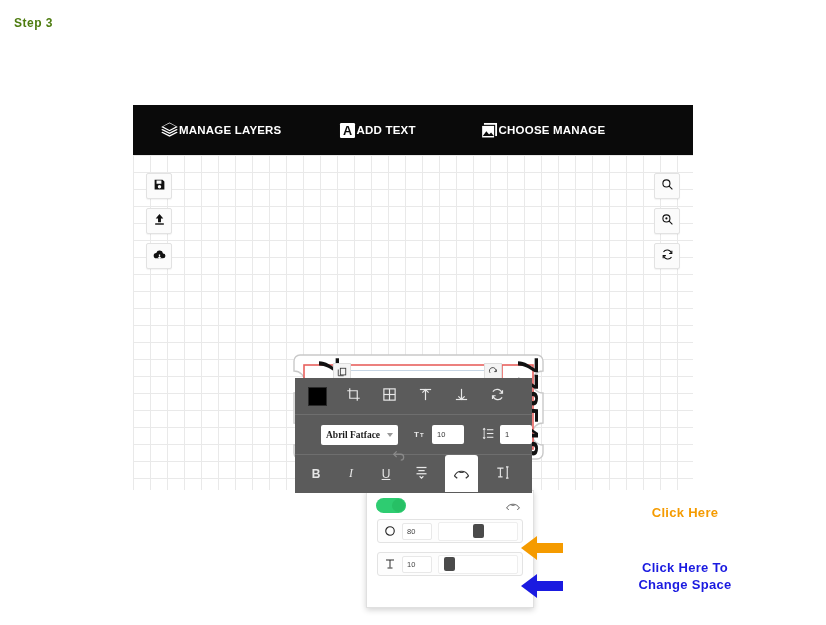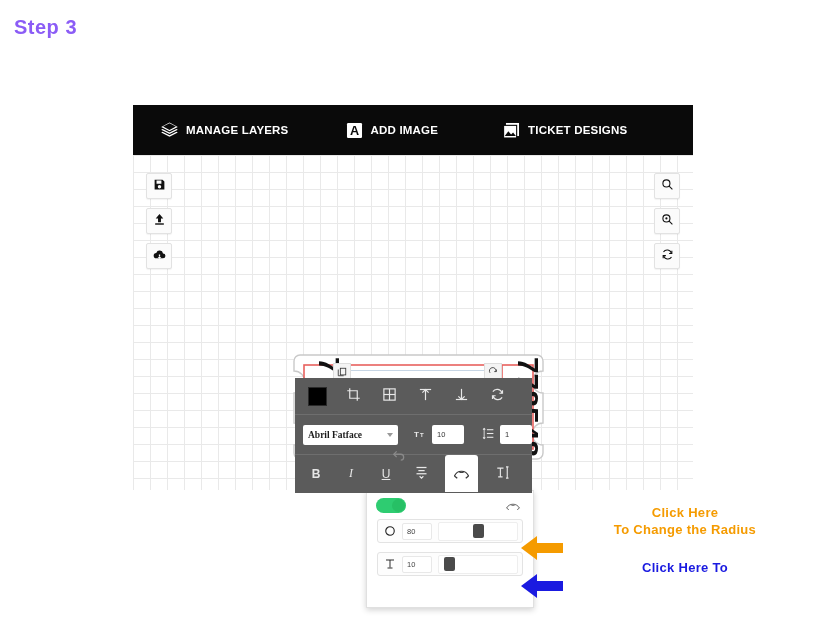--- a/index.html
+++ b/index.html
@@ -11,23 +11,23 @@
     height: 625px;
     background: #ffffff;
     font-family: "Liberation Sans", sans-serif;
     overflow: hidden;
     position: relative;
   }
   #page-title {
     position: absolute;
     left: 14px;
     top: 16px;
-    font-size: 20px;
+    font-size: 12px;
     font-weight: bold;
-    color: #8b5cf6;
+    color: #4d7c0f;
     letter-spacing: 0.5px;
   }
 
   
   #app-window {
     position: absolute;
     left: 133px;
     top: 105px;
     width: 560px;
     height: 385px;
@@ -40,21 +40,20 @@
     top: 0;
     width: 560px;
     height: 50px;
     background: #0a0a0a;
     display: flex;
     align-items: center;
   }
   .tb-item {
     display: flex;
     align-items: center;
-    gap: 7px;
     color: #ffffff;
     cursor: pointer;
     padding: 4px 2px;
   }
   .tb-item:nth-child(1) { margin-left: 25px; }
   .tb-item:nth-child(2) { margin-left: 52px; }
   .tb-item:nth-child(3) { margin-left: 60px; }
   .tb-item:nth-child(4) { margin-left: 53px; }
   .tb-label {
     font-size: 11.5px;
@@ -165,21 +164,21 @@
   }
   .tp-icon-btn svg { width: 15px; height: 15px; }
   #color-swatch {
     width: 17px; height: 17px;
     background: #000000;
     border: 1px solid #2a2a2a;
     cursor: pointer;
   }
   #tp-row2 {
     height: 40px;
-    padding-left: 8px;
+    padding-left: 26px;
     gap: 0;
     border-bottom: 1px solid #6e6e6e;
   }
   #font-select {
     width: 96px; height: 20px;
     background: #ffffff;
     border: none; border-radius: 2px;
     display: flex; align-items: center;
     justify-content: space-between;
     padding: 0 5px;
@@ -372,32 +371,32 @@
     </div>
 
 
     <div class="tb-item">
       <span class="tb-icon">
         <svg viewBox="0 0 24 24">
             <rect x="2.5" y="2.5" width="19" height="19" rx="1.5" fill="#ffffff"></rect>
             <text x="12" y="18" font-family="Liberation Sans, sans-serif" font-size="16" font-weight="bold" fill="#0a0a0a" text-anchor="middle">A</text>
           </svg>
       </span>
-      <span class="tb-label">ADD IMAGE</span>
+      <span class="tb-label">ADD TEXT</span>
     </div>
 
     <div class="tb-item">
       <span class="tb-icon">
         <svg viewBox="0 0 24 24">
             <rect x="5" y="2.5" width="16.5" height="16.5" fill="#ffffff"></rect>
             <rect x="2" y="5.5" width="16.5" height="16" fill="#ffffff" stroke="#0a0a0a" stroke-width="1.4"></rect>
             <path d="M3.5 19 8 13l3.5 4 2.5-2.5 3.5 4.5z" fill="#0a0a0a"></path>
           </svg>
       </span>
-      <span class="tb-label">TICKET DESIGNS</span>
+      <span class="tb-label">CHOOSE MANAGE</span>
     </div>
   </div>
 
   <div id="canvas-area">
 
     <div class="side-btn" id="btn-save">
       <span>
         <svg viewBox="0 0 24 24" fill="#111111">
             <path d="M3 3h14.5L21 6.5V21H3V3zm3.5 1.5v6h9v-6h-9zM12 13a3.2 3.2 0 100 6.4A3.2 3.2 0 0012 13z"></path>
           </svg>
@@ -687,18 +686,18 @@
 </div>
 
 <div class="arrow" id="arrow-blue">
   <svg width="42" height="28" viewBox="0 0 42 28">
     <path d="M0 14 L16 2 L16 9 L42 9 L42 19 L16 19 L16 26 Z" fill="#1a1ae0"></path>
   </svg>
 </div>
 
 <div class="note" id="note-orange" style="color: rgb(245, 155, 0);">
   <div>Click Here</div>
-  <div>To Change the Radius</div>
 </div>
 
 <div class="note" id="note-blue" style="color: rgb(26, 26, 224);">
   <div>Click Here To</div>
+  <div>Change Space</div>
 </div>
 
 </body></html>

